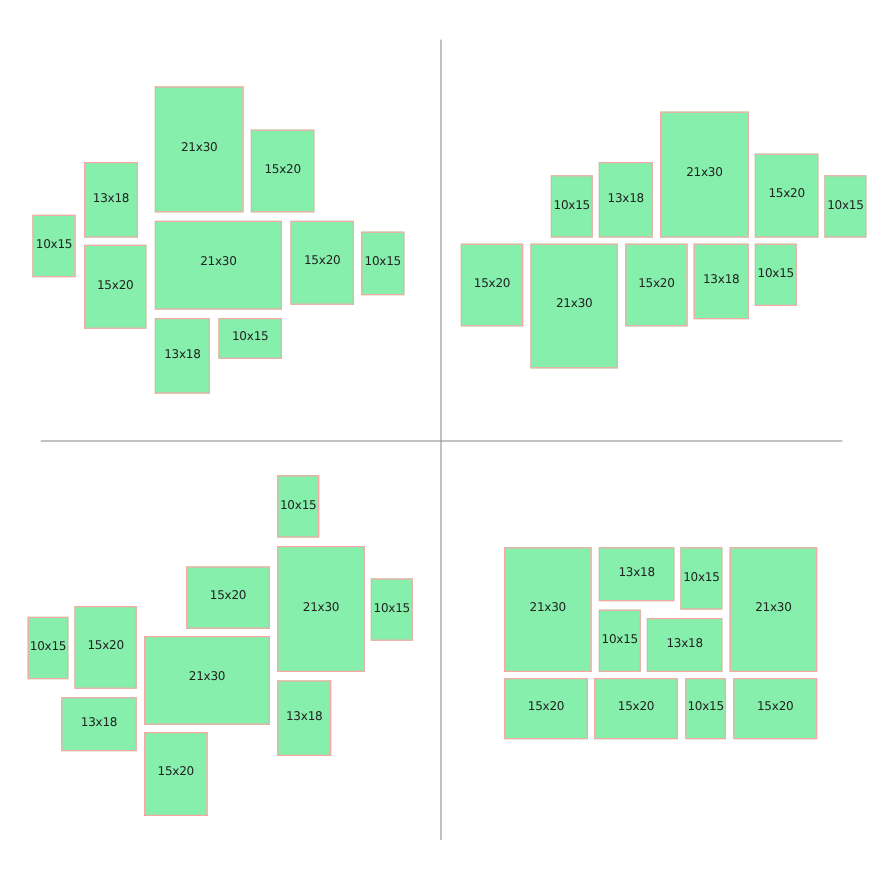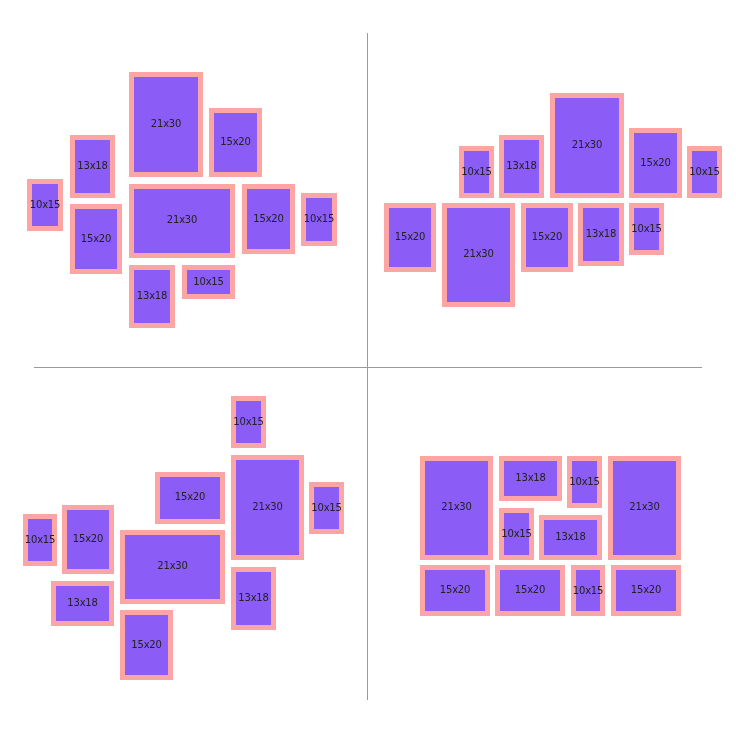--- a/index.html
+++ b/index.html
@@ -27,22 +27,22 @@
       background: #9a9a9a;
     }
     .divider-h {
       position: absolute;
       height: 1px;
       background: #9a9a9a;
     }
     .frame {
       position: absolute;
       box-sizing: border-box;
-      border: 5px solid #fca5a5;
-      background: #8b5cf6;
+      border: 1px solid #fca5a5;
+      background: #86efac;
       display: flex;
       align-items: center;
       justify-content: center;
     }
     .frame-label {
       font-size: 10px;
       color: #222222;
       letter-spacing: -0.2px;
       margin-bottom: 4%;
       white-space: nowrap;

